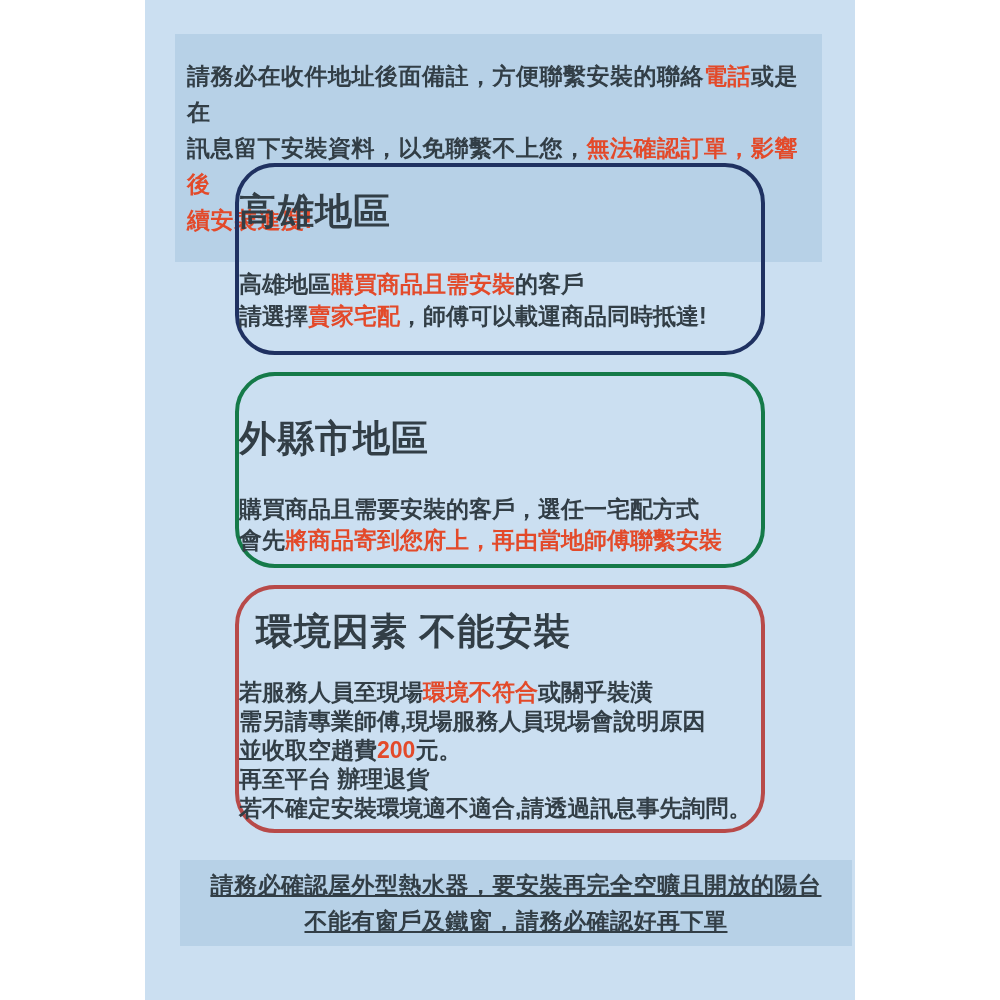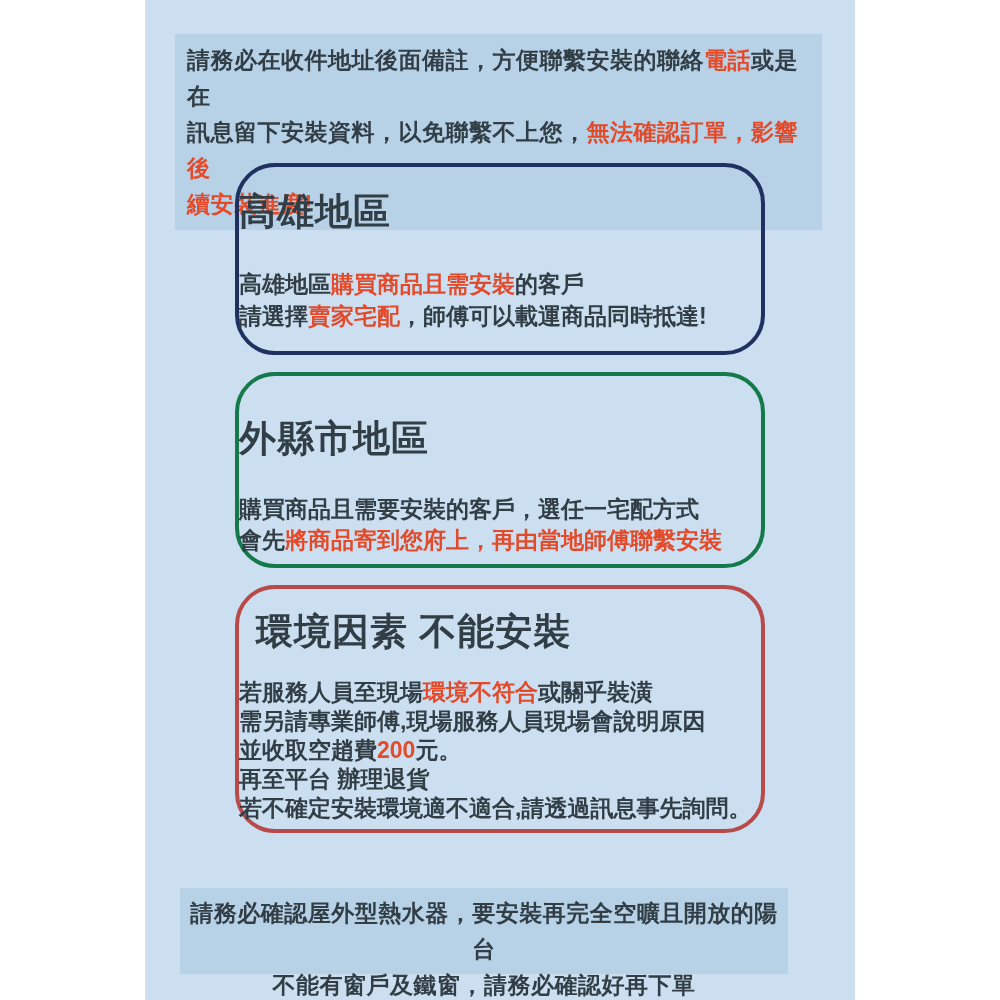--- a/index.html
+++ b/index.html
@@ -21,29 +21,30 @@
     background:#b7d1e7;
     color:#323e46;
     font-weight:700;
     font-size:23px;
     line-height:36px;
     letter-spacing:0.5px;
   }
   .notice-top{
     left:30px;top:34px;
     width:623px;
-    padding:8px 12px;
+    padding:24px 12px;
     text-align:left;
   }
   .notice-bottom{
-    left:35px;top:888px;
-    width:608px;
+    left:35px;top:860px;
+    width:672px;
     height:72px;
     padding:7px 0;
     text-align:center;
+    text-decoration:underline;
   }
   .box{
     position:absolute;
     left:90px;
     width:530px;
     box-sizing:border-box;
     border:4px solid #1f3161;
     border-radius:40px;
     text-align:left;
     color:#323e46;

